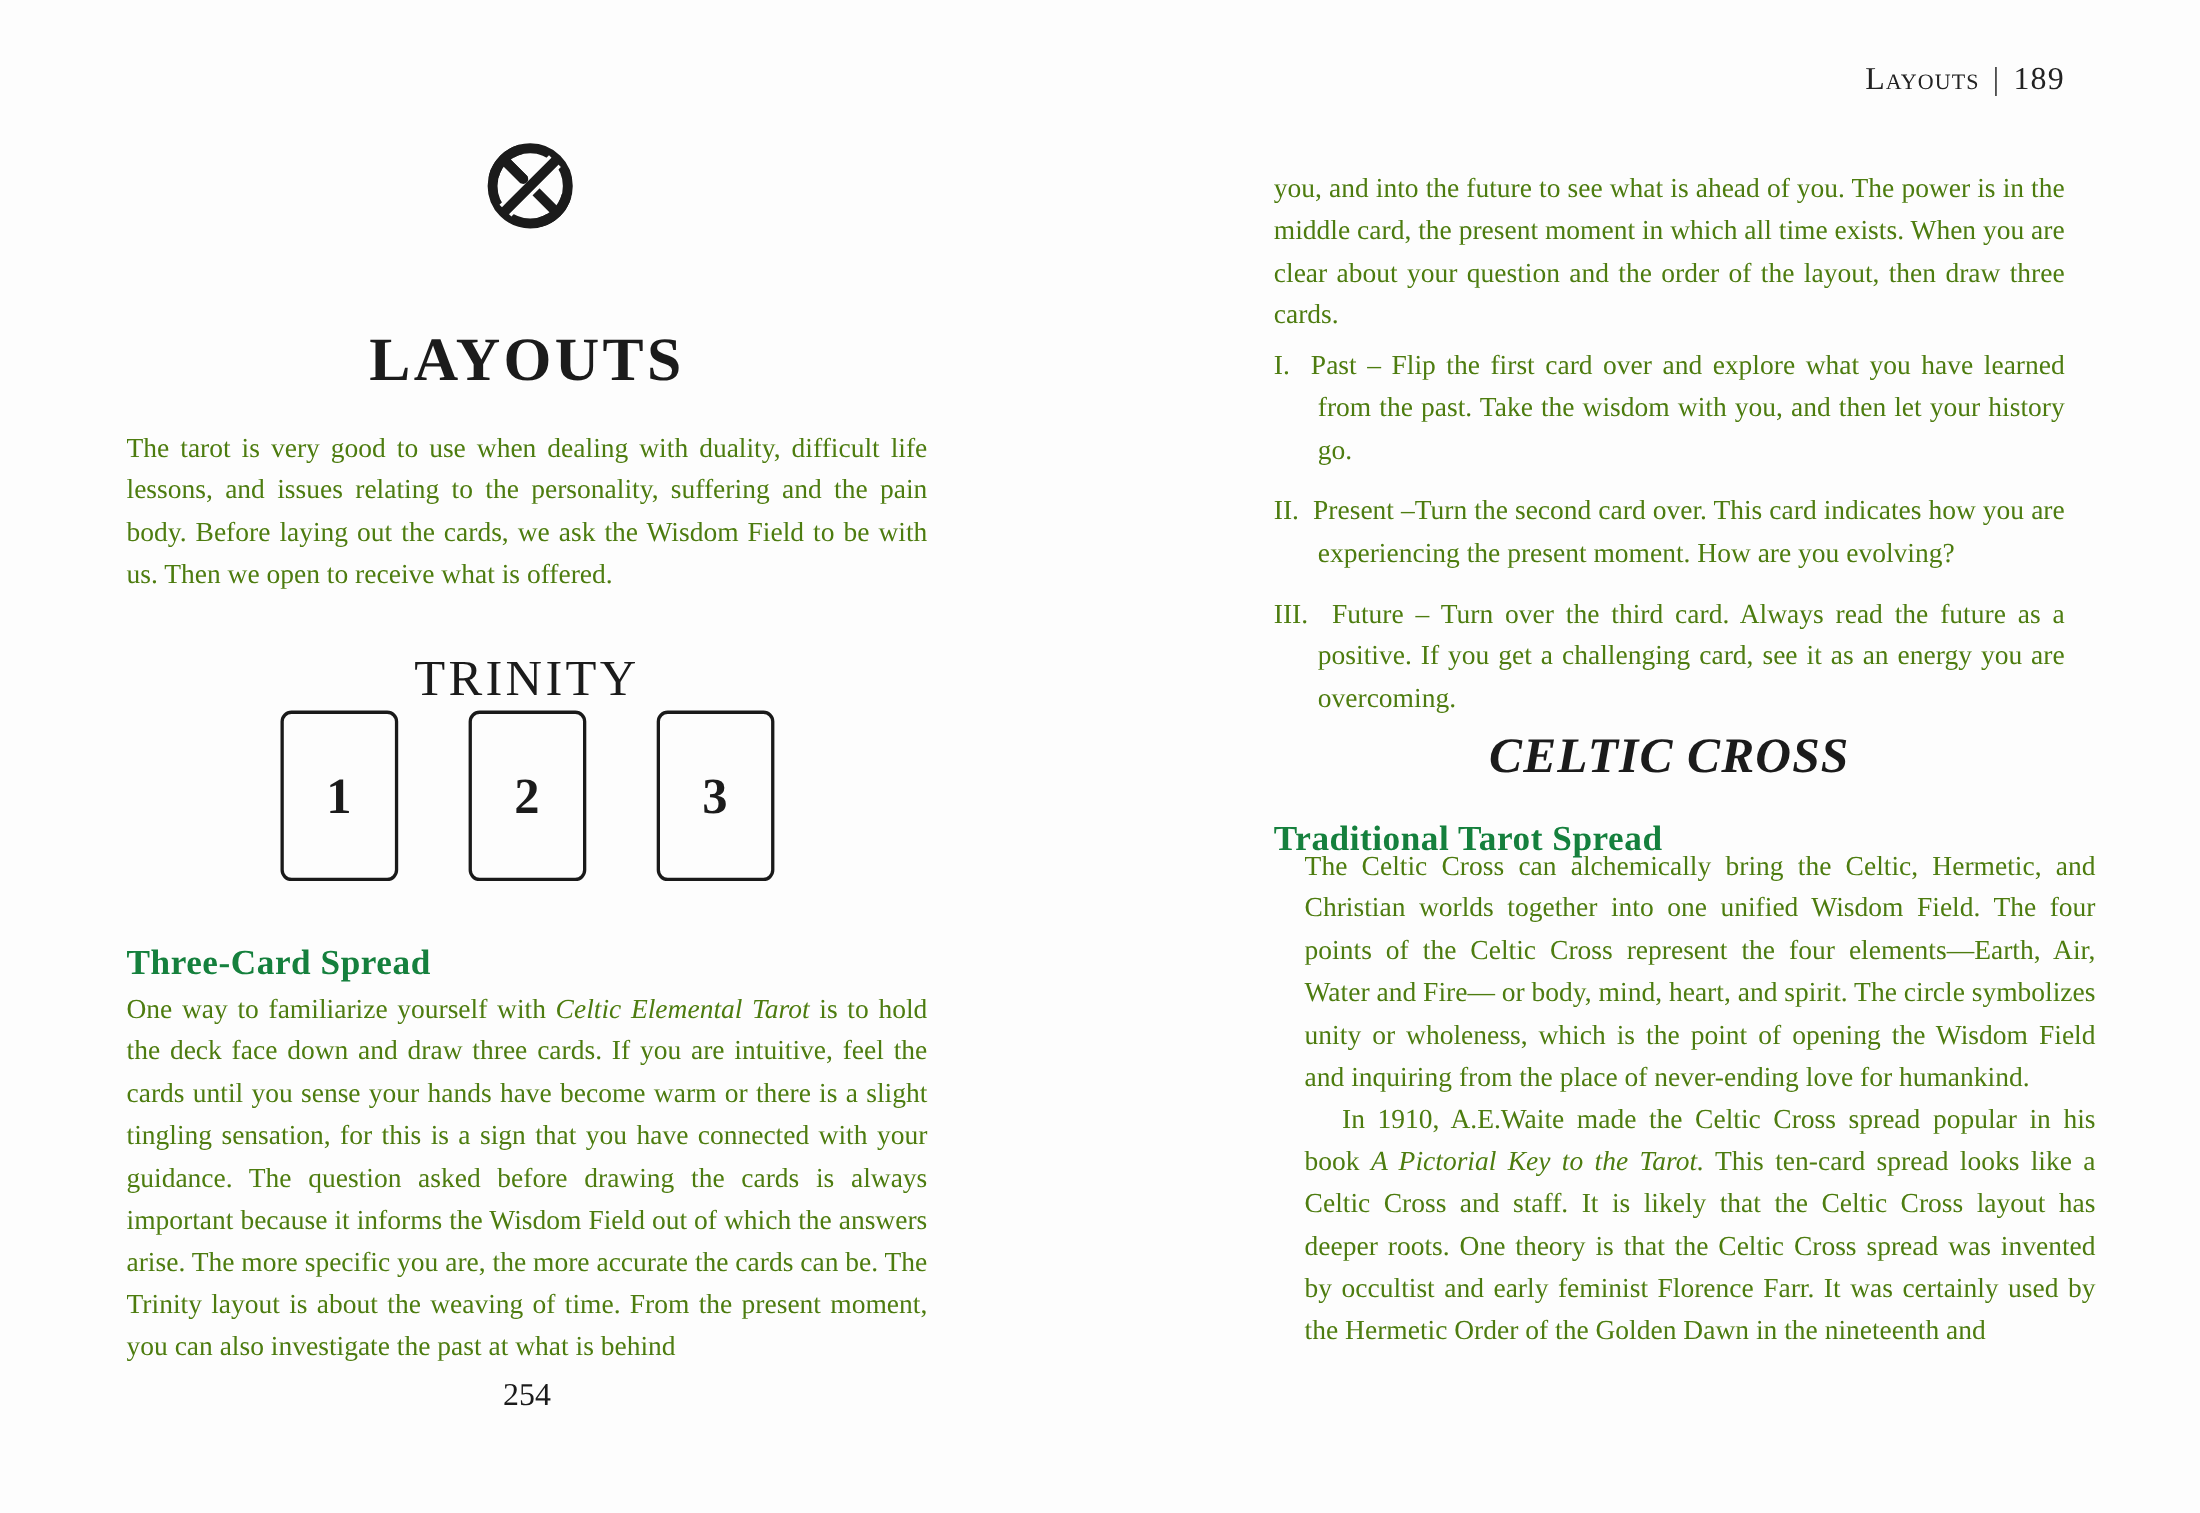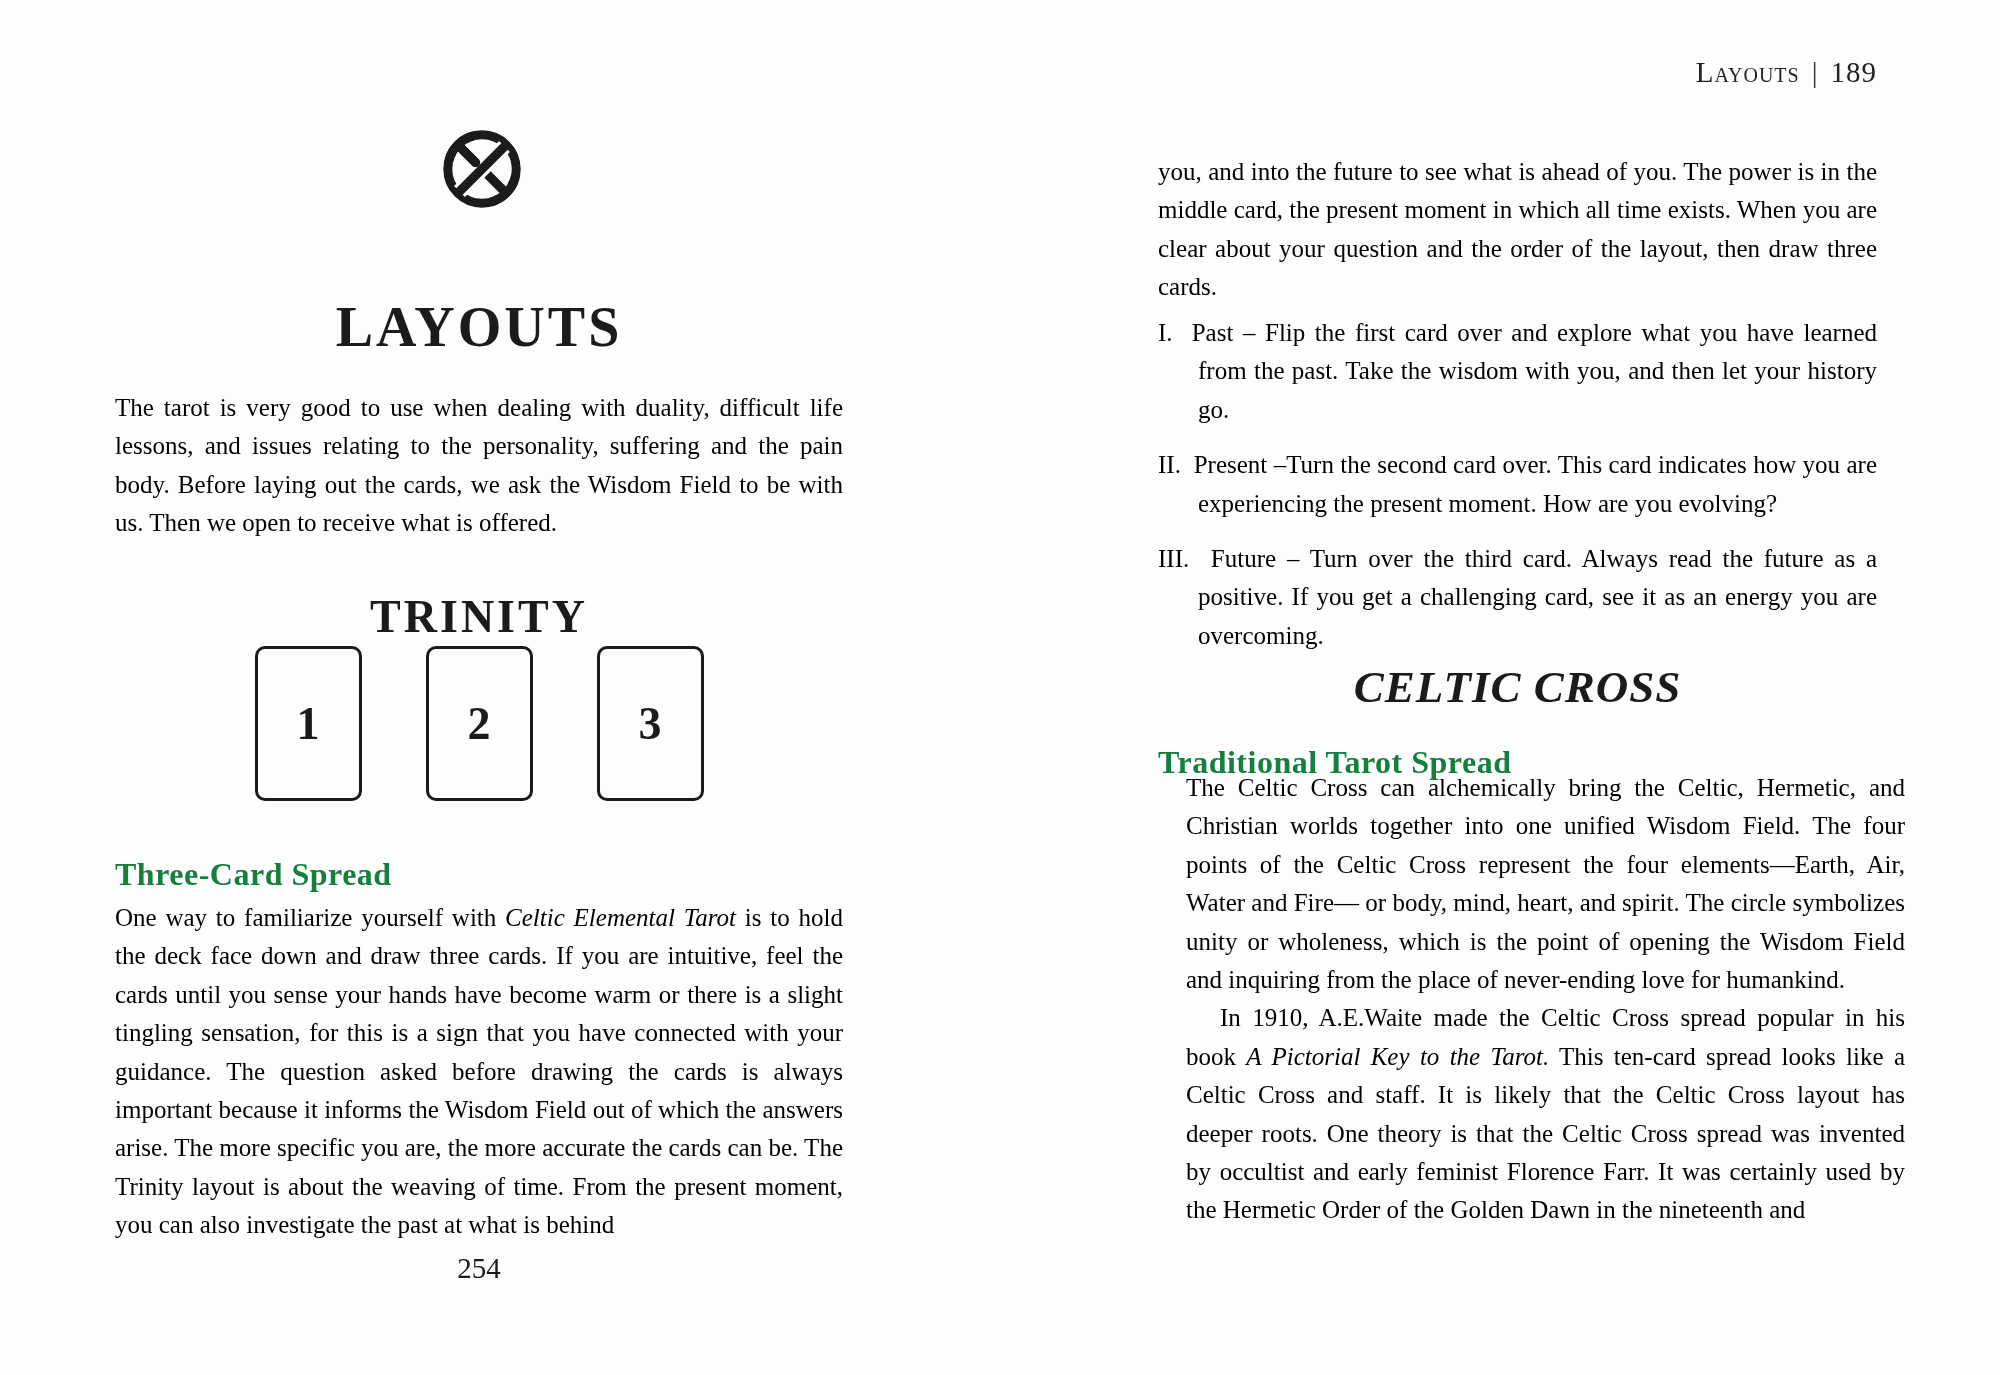--- a/index.html
+++ b/index.html
@@ -19,27 +19,27 @@
   .ornament { left: 437px; top: 122px; width: 90px; height: 94px; }
   .chapter-title {
     left: 115px; top: 256px; width: 728px;
     text-align: center;
     font-size: 56px; font-weight: bold; letter-spacing: 3px;
     line-height: 1.2;
   }
   .body-text {
     font-size: 25px; line-height: 38.4px;
     text-align: justify;
-    color: #000000;
+    color: #4d7c0f;
   }
   .intro { left: 115px; top: 364px; width: 728px; }
   .spread-heading {
     left: 115px; top: 552px; width: 728px;
     text-align: center;
-    font-size: 46px; font-weight: bold; letter-spacing: 3px;
+    font-size: 46px; font-weight: normal; letter-spacing: 3px;
   }
   .cards-row {
     left: 115px; top: 646px; width: 728px;
     display: flex; justify-content: center; gap: 64px;
   }
   .tarot-card {
     width: 107px; height: 155px;
     border: 3px solid #1a1a1a; border-radius: 10px;
     background: #fdfdfd;
     display: flex; align-items: center; justify-content: center;

